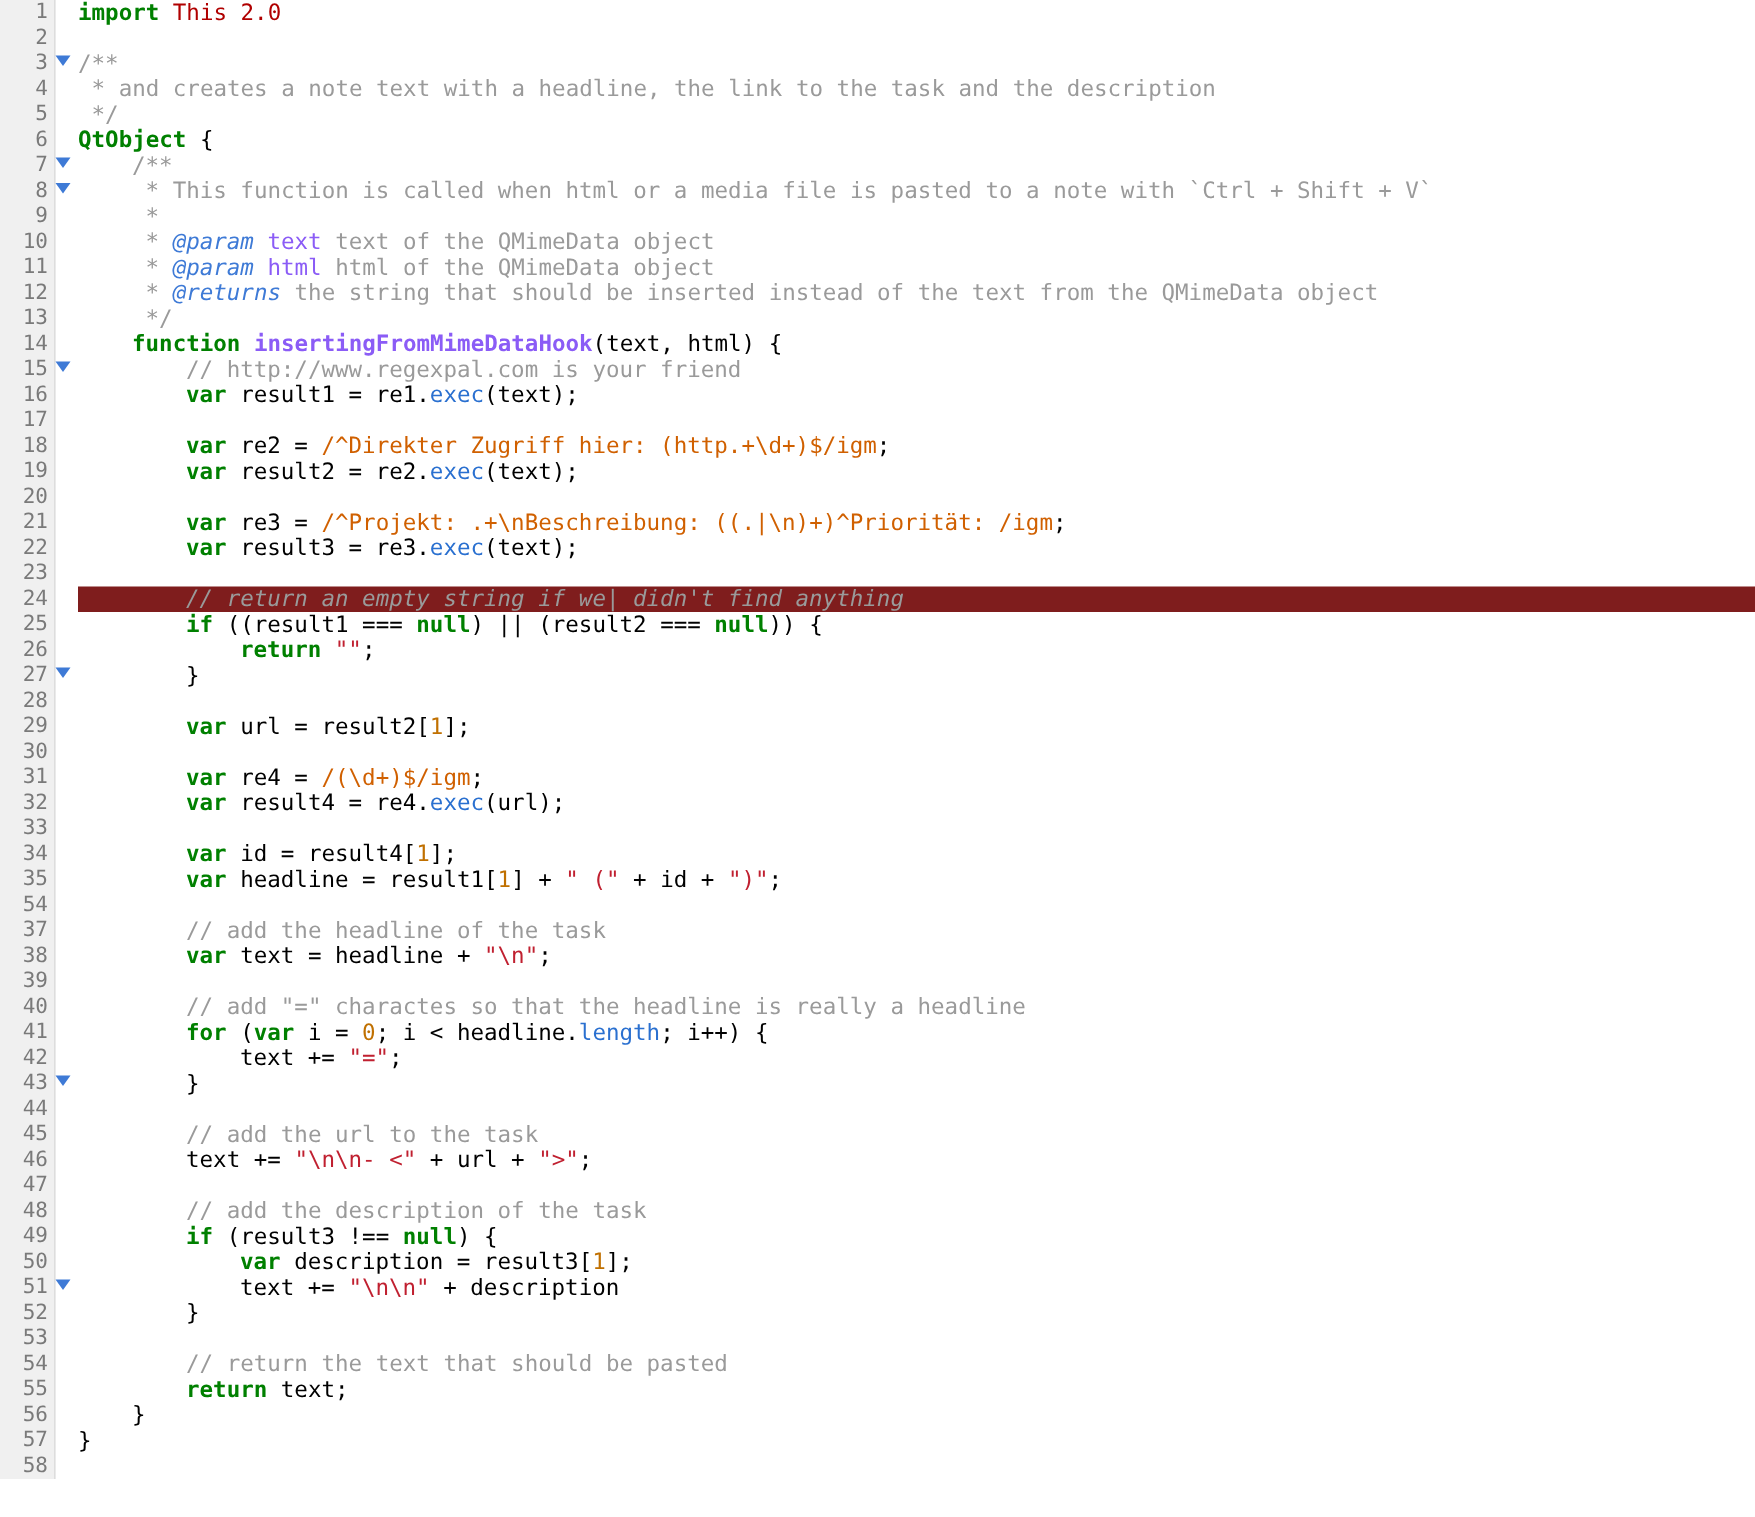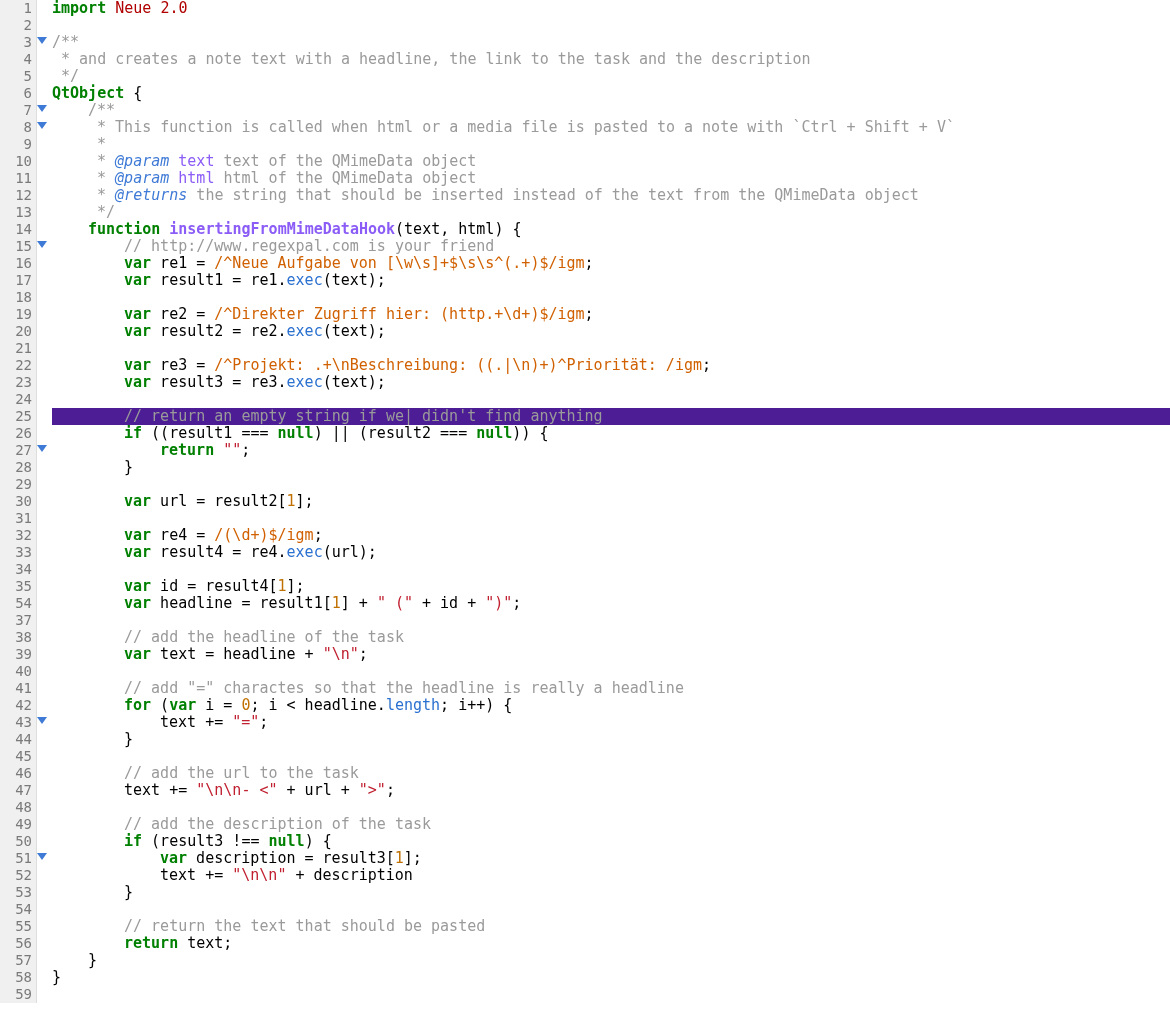--- a/index.html
+++ b/index.html
@@ -4,21 +4,21 @@
 <style>
   html,body{margin:0;padding:0;background:#fff;font-family:"DejaVu Sans Mono","Courier New",monospace;font-size:15px;line-height:17px;color:#000;}
   .editor{position:relative;width:1170px;}
   .gutter{position:absolute;left:0;top:0;width:36px;background:#f0f0f0;border-right:1px solid #ddd;}
   .gutter .ln{height:17px;text-align:right;padding-right:4px;color:#7a7a7a;font-size:14px;}
   .foldcol{position:absolute;left:36px;top:0;width:14px;}
   .foldcol .fc{height:17px;position:relative;}
   .fold-arrow{position:absolute;left:1px;top:3px;width:0;height:0;border-left:5px solid transparent;border-right:5px solid transparent;border-top:7px solid #3e7ad6;}
   .code{margin-left:52px;}
   .code .line{height:17px;white-space:pre;}
-  .code .line.current{background:#4c1d95;}
+  .code .line.current{background:#7f1d1d;font-style:italic;}
   .tabsp{display:inline-block;width:36px;} 
   
   .kw{color:#008000;font-weight:bold;}      
   .type{color:#b00000;}                     
   .fn{color:#8b5cf6;font-weight:bold;}
   .cm{color:#9a9a9a;}
   .doc{color:#3e7ad6;font-style:italic;}
   .param{color:#8b5cf6;}
   .str{color:#c02030;}
   .rx{color:#d06000;}
@@ -162,36 +162,35 @@
       <div class="fc"></div>
       <div class="fc"></div>
       <div class="fc"></div>
       <div class="fc"></div>
       <div class="fc"></div>
       <div class="fc"></div>
       <div class="fc"></div>
       <div class="fc"></div>
     </div>
   <div class="code" id="code">
-      <div class="line"><span class="kw">import</span><span class="type"> Neue </span><span class="type">2.0</span></div>
+      <div class="line"><span class="kw">import</span><span class="type"> This </span><span class="type">2.0</span></div>
       <div class="line"></div>
       <div class="line"><span class="cm">/**</span></div>
       <div class="line"><span class="cm"> * and creates a note text with a headline, the link to the task and the description</span></div>
       <div class="line"><span class="cm"> */</span></div>
       <div class="line"><span class="kw">QtObject</span><span class="op"> {</span></div>
       <div class="line"><span class="tabsp"></span><span class="cm">/**</span></div>
       <div class="line"><span class="tabsp"></span><span class="cm"> * This function is called when html or a media file is pasted to a note with `Ctrl + Shift + V`</span></div>
       <div class="line"><span class="tabsp"></span><span class="cm"> *</span></div>
       <div class="line"><span class="tabsp"></span><span class="cm"> * </span><span class="doc">@param</span><span class="param"> text</span><span class="cm"> text of the QMimeData object</span></div>
       <div class="line"><span class="tabsp"></span><span class="cm"> * </span><span class="doc">@param</span><span class="param"> html</span><span class="cm"> html of the QMimeData object</span></div>
       <div class="line"><span class="tabsp"></span><span class="cm"> * </span><span class="doc">@returns</span><span class="cm"> the string that should be inserted instead of the text from the QMimeData object</span></div>
       <div class="line"><span class="tabsp"></span><span class="cm"> */</span></div>
       <div class="line"><span class="tabsp"></span><span class="kw">function</span><span class="fn"> insertingFromMimeDataHook</span><span class="op">(text, html) {</span></div>
       <div class="line"><span class="tabsp"></span><span class="tabsp"></span><span class="cm">// http://www.regexpal.com is your friend</span></div>
-      <div class="line"><span class="tabsp"></span><span class="tabsp"></span><span class="kw">var</span><span class="op"> re1 = </span><span class="rx">/^Neue Aufgabe von [\w\s]+$\s\s^(.+)$/igm</span><span class="op">;</span></div>
       <div class="line"><span class="tabsp"></span><span class="tabsp"></span><span class="kw">var</span><span class="op"> result1 = re1.</span><span class="id">exec</span><span class="op">(text);</span></div>
       <div class="line"></div>
       <div class="line"><span class="tabsp"></span><span class="tabsp"></span><span class="kw">var</span><span class="op"> re2 = </span><span class="rx">/^Direkter Zugriff hier: (http.+\d+)$/igm</span><span class="op">;</span></div>
       <div class="line"><span class="tabsp"></span><span class="tabsp"></span><span class="kw">var</span><span class="op"> result2 = re2.</span><span class="id">exec</span><span class="op">(text);</span></div>
       <div class="line"></div>
       <div class="line"><span class="tabsp"></span><span class="tabsp"></span><span class="kw">var</span><span class="op"> re3 = </span><span class="rx">/^Projekt: .+\nBeschreibung: ((.|\n)+)^Priorität: /igm</span><span class="op">;</span></div>
       <div class="line"><span class="tabsp"></span><span class="tabsp"></span><span class="kw">var</span><span class="op"> result3 = re3.</span><span class="id">exec</span><span class="op">(text);</span></div>
       <div class="line"></div>
       <div class="line current"><span class="tabsp"></span><span class="tabsp"></span><span class="cm">// return an empty string if we| didn't find anything</span></div>
       <div class="line"><span class="tabsp"></span><span class="tabsp"></span><span class="kw">if</span><span class="op"> ((result1 === </span><span class="kw">null</span><span class="op">) || (result2 === </span><span class="kw">null</span><span>)</span><span class="op">) {</span></div>

